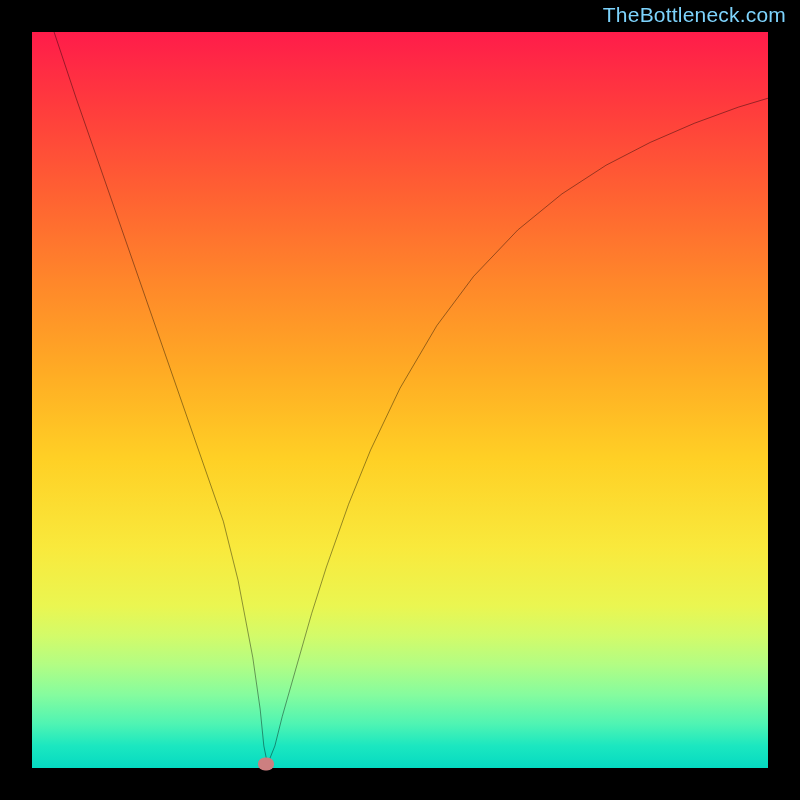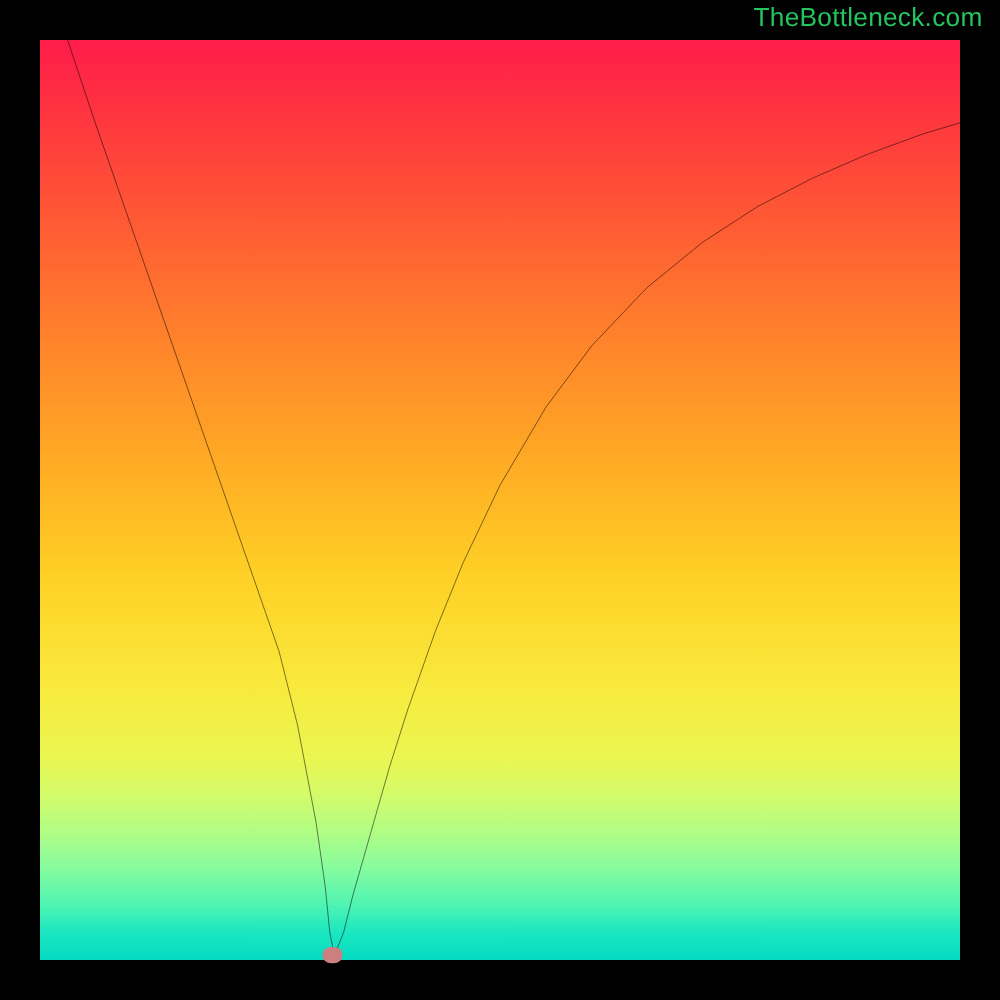--- a/index.html
+++ b/index.html
@@ -53,21 +53,21 @@
     width: 16px;
     height: 13px;
     border-radius: 7px / 6px;
     background: #cc7f80;
     transform: translate(-50%, -50%);
   }
   .watermark {
     position: absolute;
     top: 3px;
     right: 14px;
-    color: #22c55e;
+    color: #7dd3fc;
     font-size: 21px;
     font-weight: 500;
     letter-spacing: 0.2px;
     user-select: none;
   }
 </style>
 </head>
 <body>
 
 <div class="frame">

